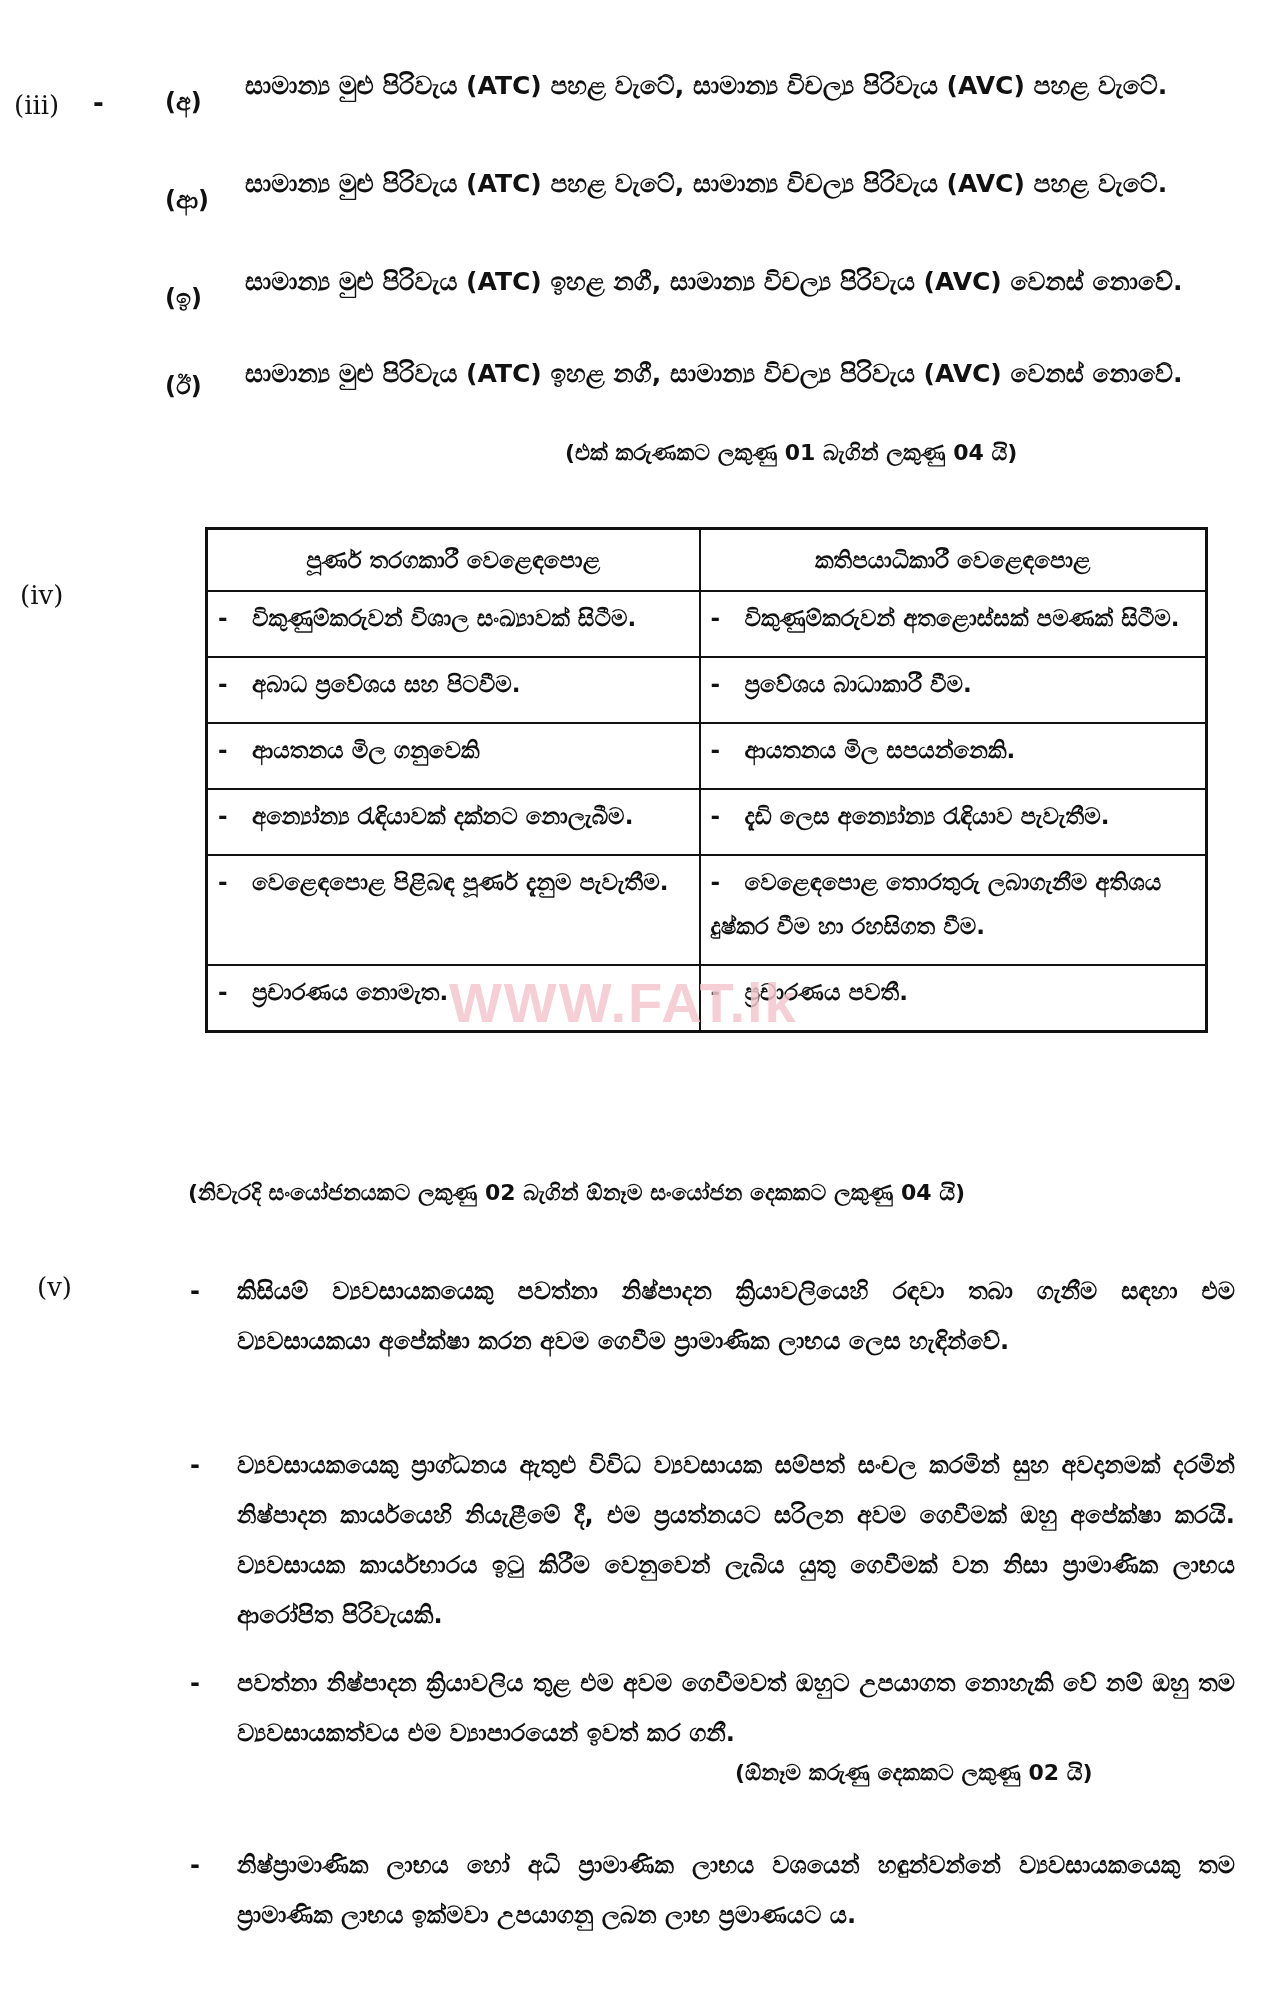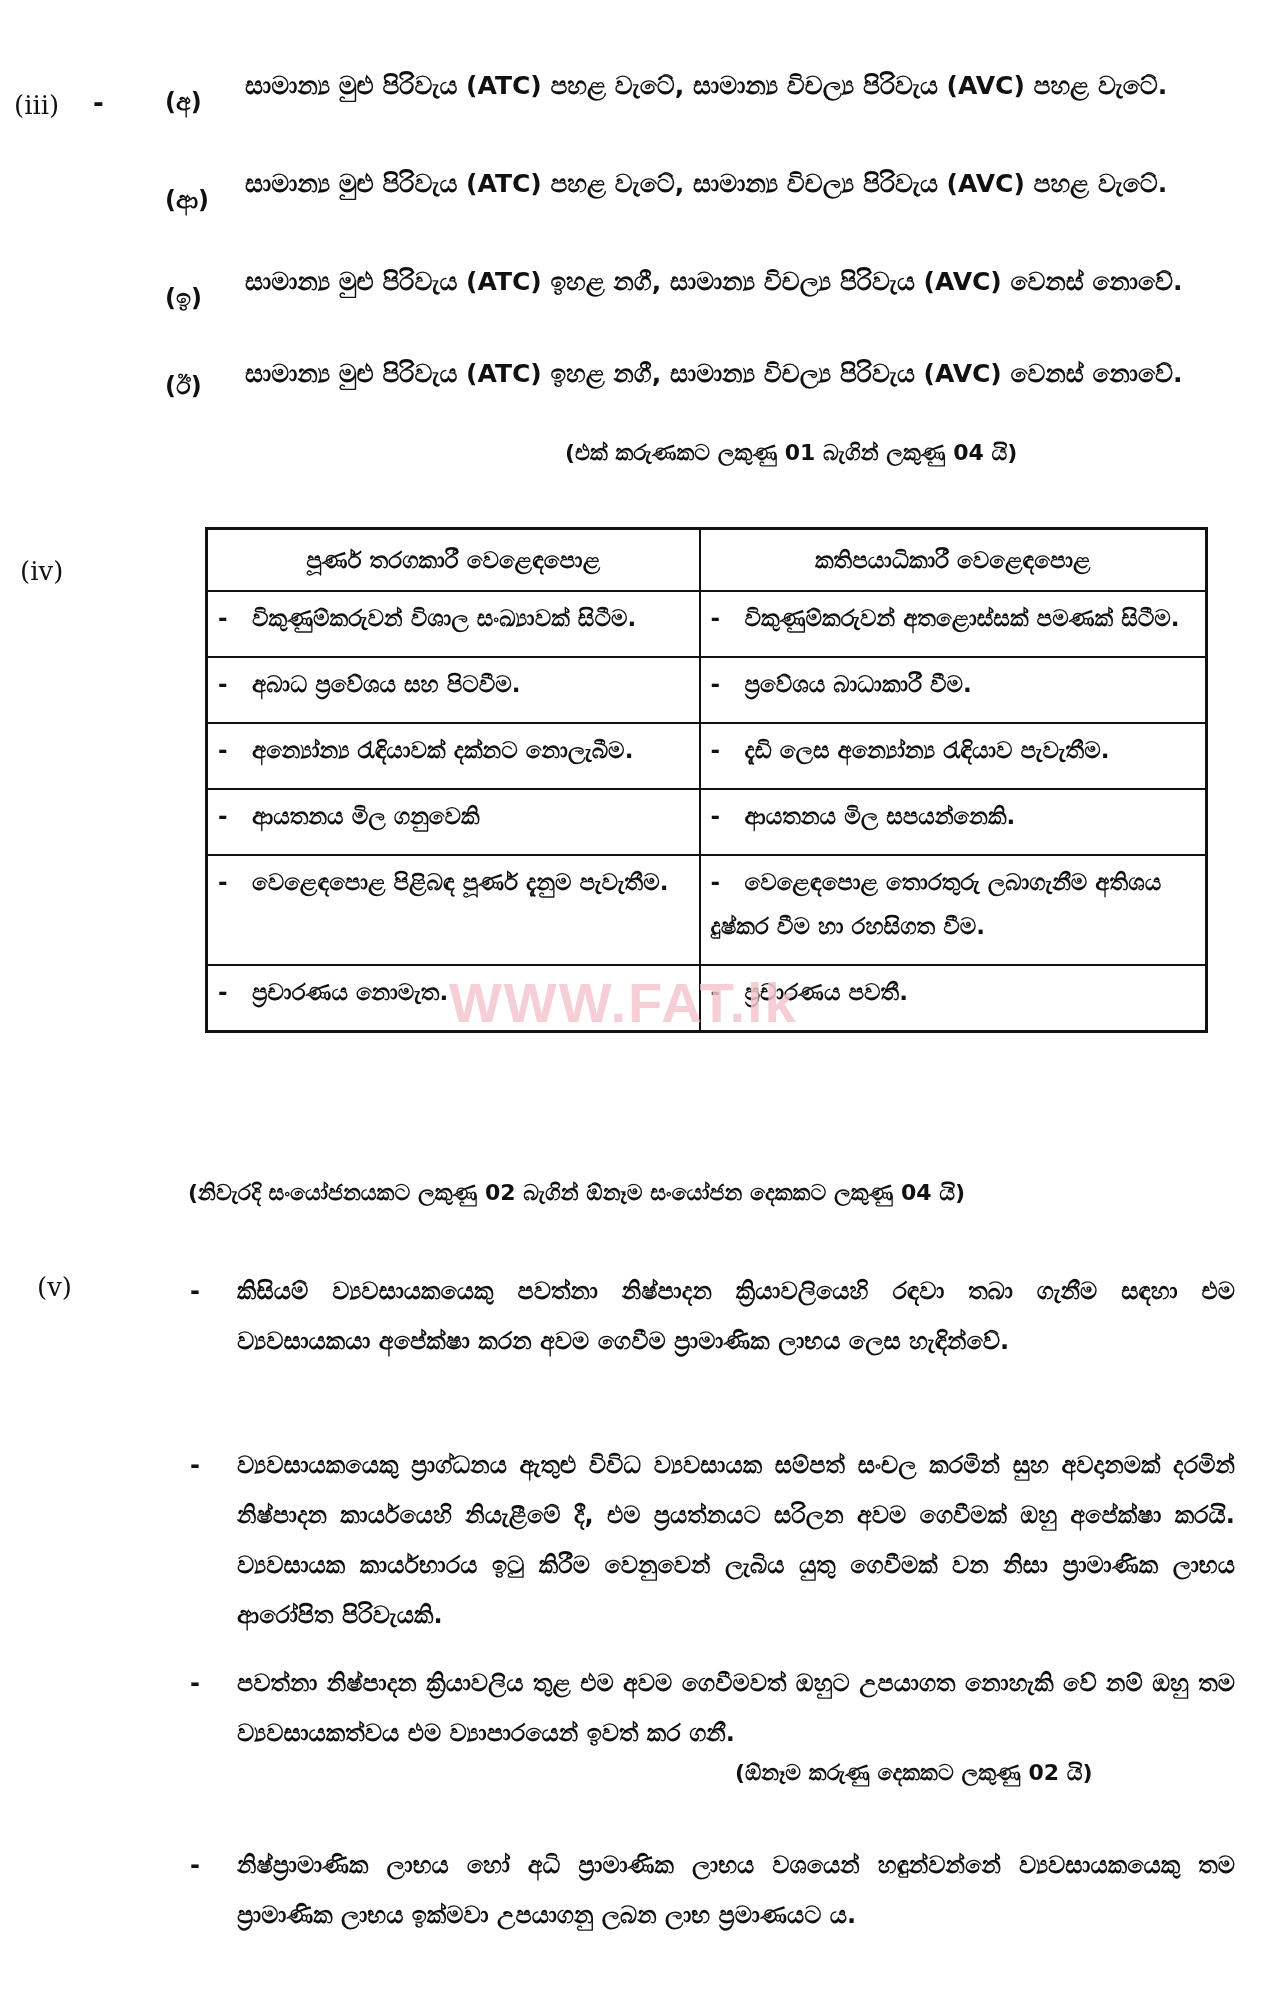--- a/index.html
+++ b/index.html
@@ -82,45 +82,45 @@
 <div class="abs opt-text" style="left:245px; top:160px; width:960px;">සාමාන්‍ය මුළු පිරිවැය (ATC) පහළ වැටේ, සාමාන්‍ය විචල්‍ය පිරිවැය (AVC) පහළ වැටේ.</div>
 
 <div class="abs opt-label" style="left:165px; top:284px;">(ඉ)</div>
 <div class="abs opt-text" style="left:245px; top:258px; width:960px;">සාමාන්‍ය මුළු පිරිවැය (ATC) ඉහළ නගී, සාමාන්‍ය විචල්‍ය පිරිවැය (AVC) වෙනස් නොවේ.</div>
 
 <div class="abs opt-label" style="left:165px; top:372px;">(ඊ)</div>
 <div class="abs opt-text" style="left:245px; top:350px; width:960px;">සාමාන්‍ය මුළු පිරිවැය (ATC) ඉහළ නගී, සාමාන්‍ය විචල්‍ය පිරිවැය (AVC) වෙනස් නොවේ.</div>
 
 <div class="abs marks" style="left:565px; top:440px;text-align:center;">(එක් කරුණකට ලකුණු 01 බැගින් ලකුණු 04 යි)</div>
 
-<div class="abs roman" style="left:20px; top:556px;">(iv)</div>
+<div class="abs roman" style="left:20px; top:580px;">(iv)</div>
 
 <table class="cmp-table">
   <thead>
     <tr>
       <th class="col-left">පූර්ණ තරගකාරී වෙළෙඳපොළ</th>
       <th>කතිපයාධිකාරී වෙළෙඳපොළ</th>
     </tr>
   </thead>
   <tbody>
     <tr>
       <td><span class="dash">-</span><span class="cell-text">විකුණුම්කරුවන් විශාල සංඛ්‍යාවක් සිටීම.</span></td>
       <td><span class="dash">-</span><span class="cell-text">විකුණුම්කරුවන් අතළොස්සක් පමණක් සිටීම.</span></td>
     </tr>
     <tr>
       <td><span class="dash">-</span><span class="cell-text">අබාධ ප්‍රවේශය සහ පිටවීම.</span></td>
       <td><span class="dash">-</span><span class="cell-text">ප්‍රවේශය බාධාකාරී වීම.</span></td>
     </tr>
     <tr>
+      <td><span class="dash">-</span><span class="cell-text">ආයතනය මිල ගනුවෙකි</span></td>
+      <td><span class="dash">-</span><span class="cell-text">ආයතනය මිල සපයන්නෙකි.</span></td>
+    </tr>
+    <tr>
       <td><span class="dash">-</span><span class="cell-text">අන්‍යෝන්‍ය රැඳියාවක් දක්නට නොලැබීම.</span></td>
       <td><span class="dash">-</span><span class="cell-text">දැඩි ලෙස අන්‍යෝන්‍ය රැඳියාව පැවැතීම.</span></td>
-    </tr>
-    <tr>
-      <td><span class="dash">-</span><span class="cell-text">ආයතනය මිල ගනුවෙකි</span></td>
-      <td><span class="dash">-</span><span class="cell-text">ආයතනය මිල සපයන්නෙකි.</span></td>
     </tr>
     <tr>
       <td><span class="dash">-</span><span class="cell-text">වෙළෙඳපොළ පිළිබඳ පූර්ණ දැනුම පැවැතීම.</span></td>
       <td><span class="dash">-</span><span class="cell-text">වෙළෙඳපොළ තොරතුරු ලබාගැනීම අතිශය දුෂ්කර වීම හා රහසිගත වීම.</span></td>
     </tr>
     <tr>
       <td><span class="dash">-</span><span class="cell-text">ප්‍රචාරණය නොමැත.</span></td>
       <td><span class="dash">-</span><span class="cell-text">ප්‍රචාරණය පවතී.</span></td>
     </tr>
   </tbody>

